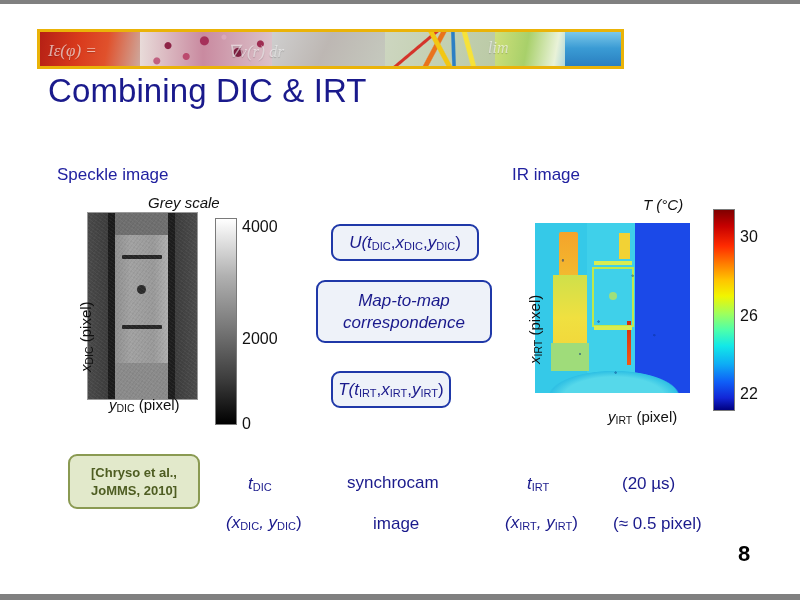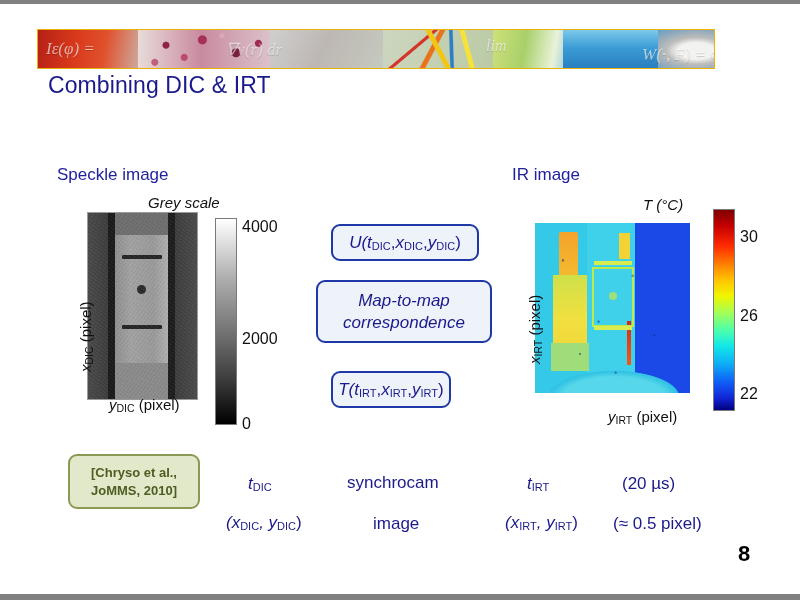--- a/index.html
+++ b/index.html
@@ -19,23 +19,23 @@
     width: 800px; height: 600px;
     background: #ffffff;
     border-top: 4px solid #808080;
     border-bottom: 6px solid #808080;
   }
 
   
   #banner {
     position: absolute;
     left: 37px; top: 25px;
-    width: 678px; height: 40px;
+    width: 587px; height: 40px;
     overflow: hidden;
-    border: 1px solid #eab308;
+    border: 3px solid #eab308;
     padding-left: 12px;
   }
   .bseg { position: absolute; top: 0; height: 100%; }
 
   #bseg-red {
     left: 0; width: 110px;
     background: linear-gradient(100deg,#b52015 0%,#d93a1c 35%,#e0512c 60%,#c9c0bc 100%);
   }
   #bseg-speckle {
     left: 100px; width: 140px;
@@ -92,21 +92,21 @@
   }
   #bform-left  { left: 8px;  top: 9px; }
   #bform-mid   { left: 188px; top: 9px; color: rgba(255,255,255,0.55); }
   #bform-lim   { left: 448px; top: 7px; font-size: 16px; }
   #bform-right { left: 604px; top: 15px; }
 
   
   #title {
     position: absolute;
     left: 48px; top: 68px;
-    font-size: 23px;
+    font-size: 33px;
     color: #1a1a8c;
     letter-spacing: 0.1px;
   }
 
   
   .sec-head {
     position: absolute;
     font-size: 17px;
     color: #2222a0;
   }

